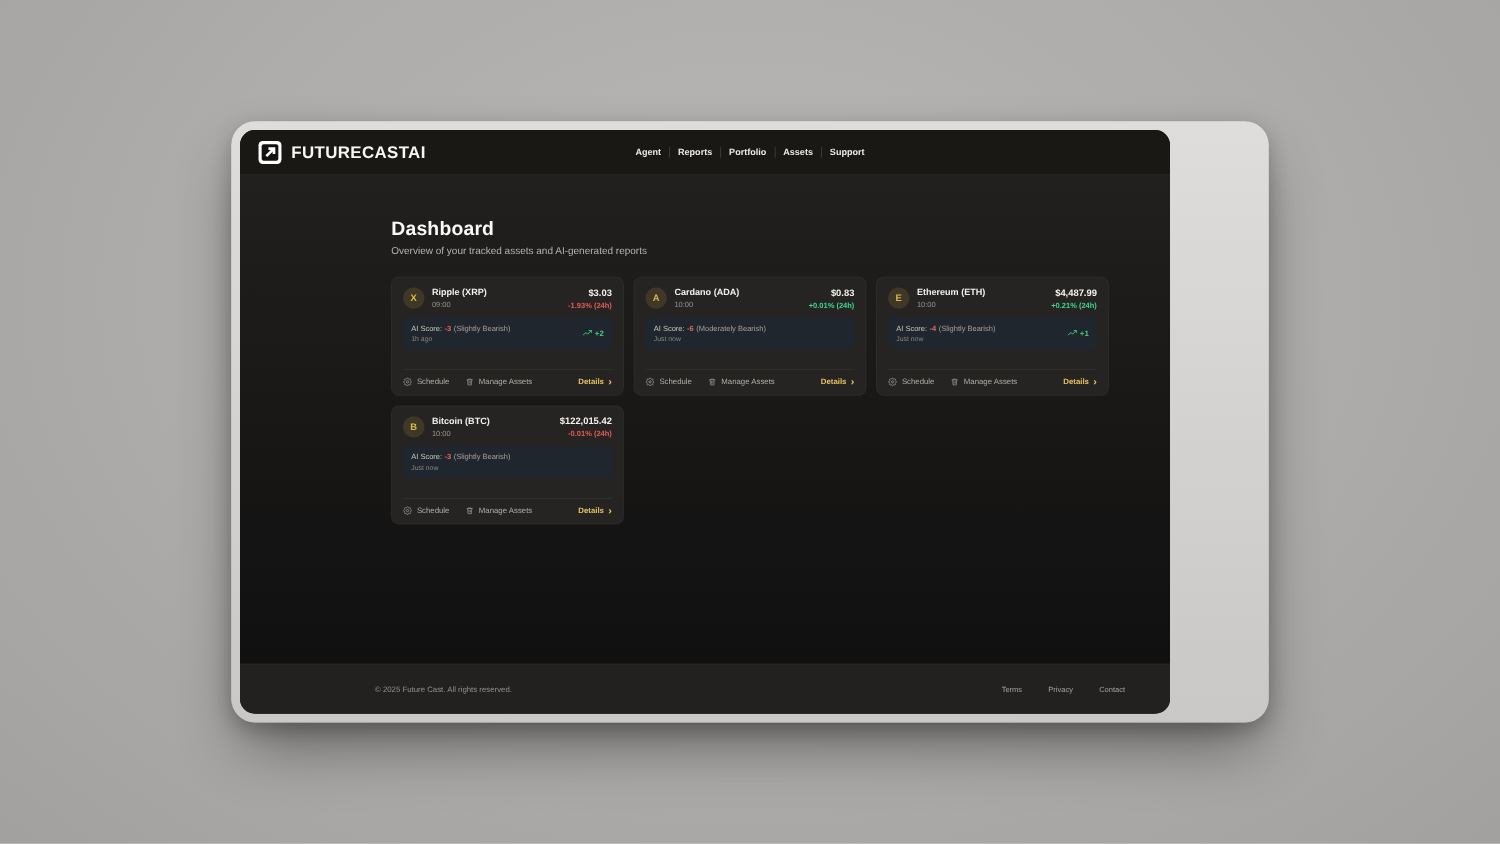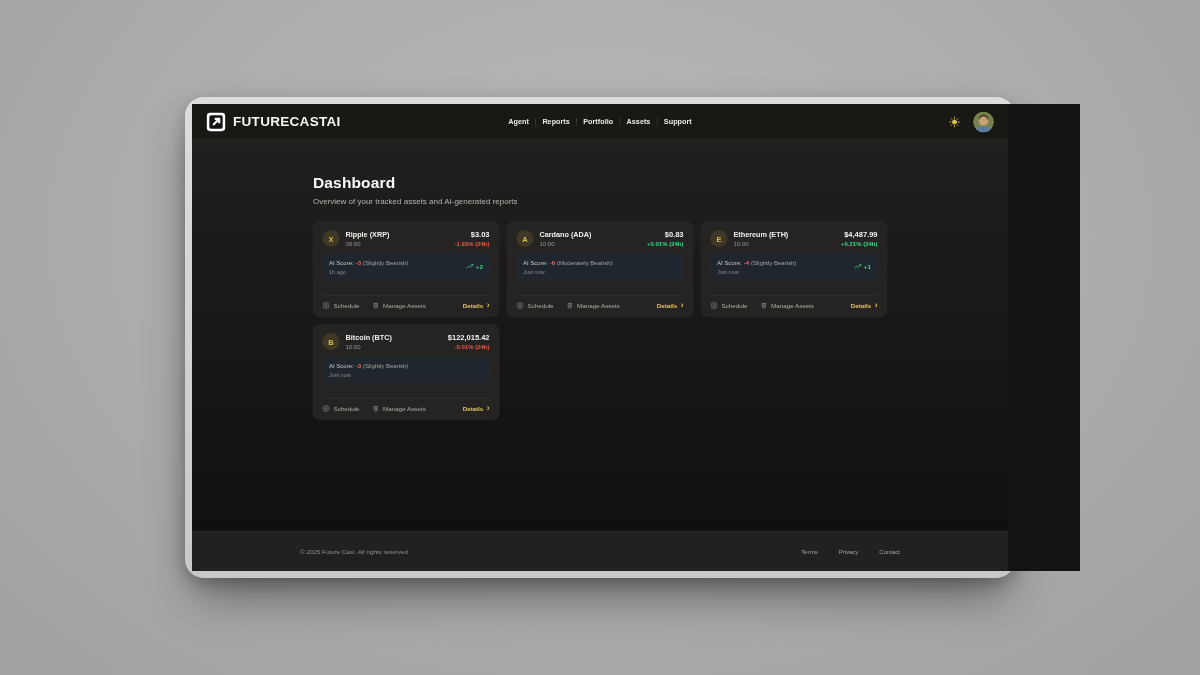--- a/index.html
+++ b/index.html
@@ -8,21 +8,21 @@
     width:1200px; height:675px; overflow:hidden; position:relative;
     font-family:"Liberation Sans", sans-serif;
     background: radial-gradient(ellipse at 50% 35%, #bab8b6 0%, #aeacaa 55%, #a3a19f 100%);
   }
   .frame {
     position:absolute; left:185px; top:97px; width:830px; height:481px;
     border-radius:19px; padding:7px;
     background:linear-gradient(180deg,#dedddb 0%, #c9c8c6 100%);
     box-shadow:0 25px 50px -10px rgba(0,0,0,.45), 0 6px 16px rgba(0,0,0,.22);
   }
-  .screen { width:888px; height:467px; border-radius:0; overflow:hidden; background:#141312; }
+  .screen { width:744px; height:467px; border-radius:12px; overflow:hidden; background:#141312; }
   .app {
     width:1632px; height:934px; transform:scale(.5); transform-origin:0 0;
     display:flex; flex-direction:column; color:#e8e6e2;
   }
   
   .app-header {
     height:72px; flex:none; background:#1a1815; border-bottom:1px solid #2c2a27;
     display:flex; align-items:center; padding:0 28px; position:relative;
   }
   .brand { display:flex; align-items:center; gap:14px; }

